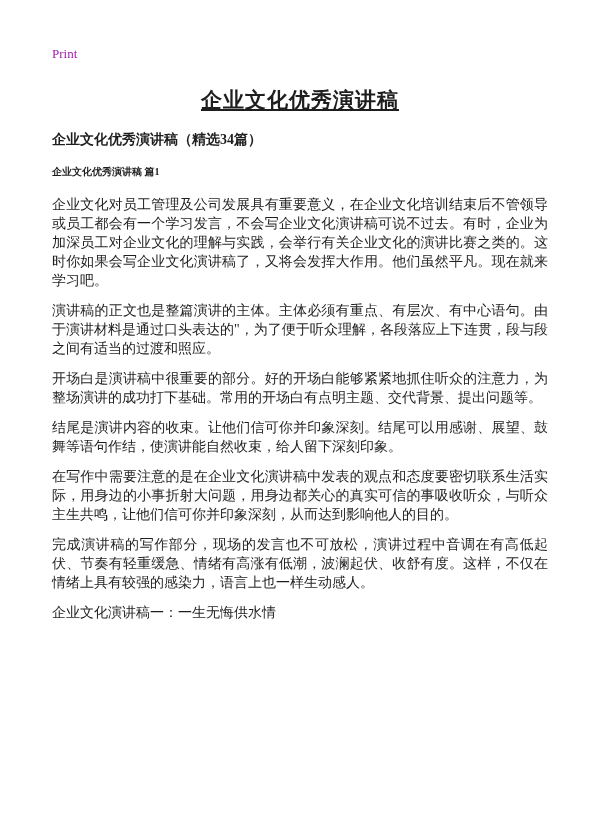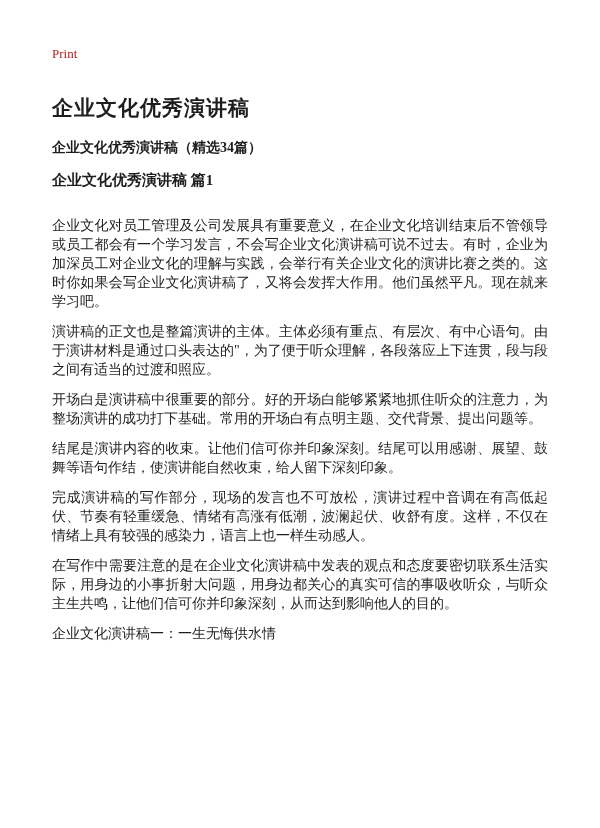--- a/index.html
+++ b/index.html
@@ -15,42 +15,43 @@
     background: #ffffff;
     box-sizing: border-box;
     padding: 44px 52px 60px 52px;
     font-family: "Liberation Serif", "DejaVu Serif", serif;
     color: #1e1e1e;
   }
   .print-link {
     display: inline-block;
     font-size: 13px;
     line-height: 15px;
-    color: #b91c1c;
+    color: #a21caf;
     text-decoration: none;
     margin-bottom: 18px;
     cursor: pointer;
   }
   .doc-title {
-    margin: 16px 0 16px 0;
+    margin: 8px 0 16px 0;
     font-size: 21px;
     line-height: 27px;
     font-weight: bold;
-    text-align: left;
+    text-align: center;
     letter-spacing: 1px;
+    text-decoration: underline;
   }
   .doc-subtitle {
     margin: 0 0 13px 0;
     font-size: 14px;
     line-height: 19px;
     font-weight: bold;
   }
   .section-heading {
-    margin: 0 0 26px 0;
-    font-size: 15px;
+    margin: 0 0 13px 0;
+    font-size: 10px;
     line-height: 20px;
     font-weight: bold;
   }
   .doc-body p {
     margin: 0 0 11px 0;
     font-size: 14px;
     line-height: 19px;
     text-align: justify;
     text-justify: inter-ideograph;
     word-break: break-all;
@@ -66,17 +67,17 @@
 
   <p class="doc-subtitle">企业文化优秀演讲稿（精选34篇）</p>
 
   <h2 class="section-heading">企业文化优秀演讲稿 篇1</h2>
 
   <div class="doc-body" id="doc-body">
       <p>企业文化对员工管理及公司发展具有重要意义，在企业文化培训结束后不管领导或员工都会有一个学习发言，不会写企业文化演讲稿可说不过去。有时，企业为加深员工对企业文化的理解与实践，会举行有关企业文化的演讲比赛之类的。这时你如果会写企业文化演讲稿了，又将会发挥大作用。他们虽然平凡。现在就来学习吧。</p>
       <p>演讲稿的正文也是整篇演讲的主体。主体必须有重点、有层次、有中心语句。由于演讲材料是通过口头表达的"，为了便于听众理解，各段落应上下连贯，段与段之间有适当的过渡和照应。</p>
       <p>开场白是演讲稿中很重要的部分。好的开场白能够紧紧地抓住听众的注意力，为整场演讲的成功打下基础。常用的开场白有点明主题、交代背景、提出问题等。</p>
       <p>结尾是演讲内容的收束。让他们信可你并印象深刻。结尾可以用感谢、展望、鼓舞等语句作结，使演讲能自然收束，给人留下深刻印象。</p>
+      <p>在写作中需要注意的是在企业文化演讲稿中发表的观点和态度要密切联系生活实际，用身边的小事折射大问题，用身边都关心的真实可信的事吸收听众，与听众主生共鸣，让他们信可你并印象深刻，从而达到影响他人的目的。</p>
       <p>完成演讲稿的写作部分，现场的发言也不可放松，演讲过程中音调在有高低起伏、节奏有轻重缓急、情绪有高涨有低潮，波澜起伏、收舒有度。这样，不仅在情绪上具有较强的感染力，语言上也一样生动感人。</p>
-      <p>在写作中需要注意的是在企业文化演讲稿中发表的观点和态度要密切联系生活实际，用身边的小事折射大问题，用身边都关心的真实可信的事吸收听众，与听众主生共鸣，让他们信可你并印象深刻，从而达到影响他人的目的。</p>
       <p>企业文化演讲稿一：一生无悔供水情</p>
     </div>
 </div>
 
 </body></html>

